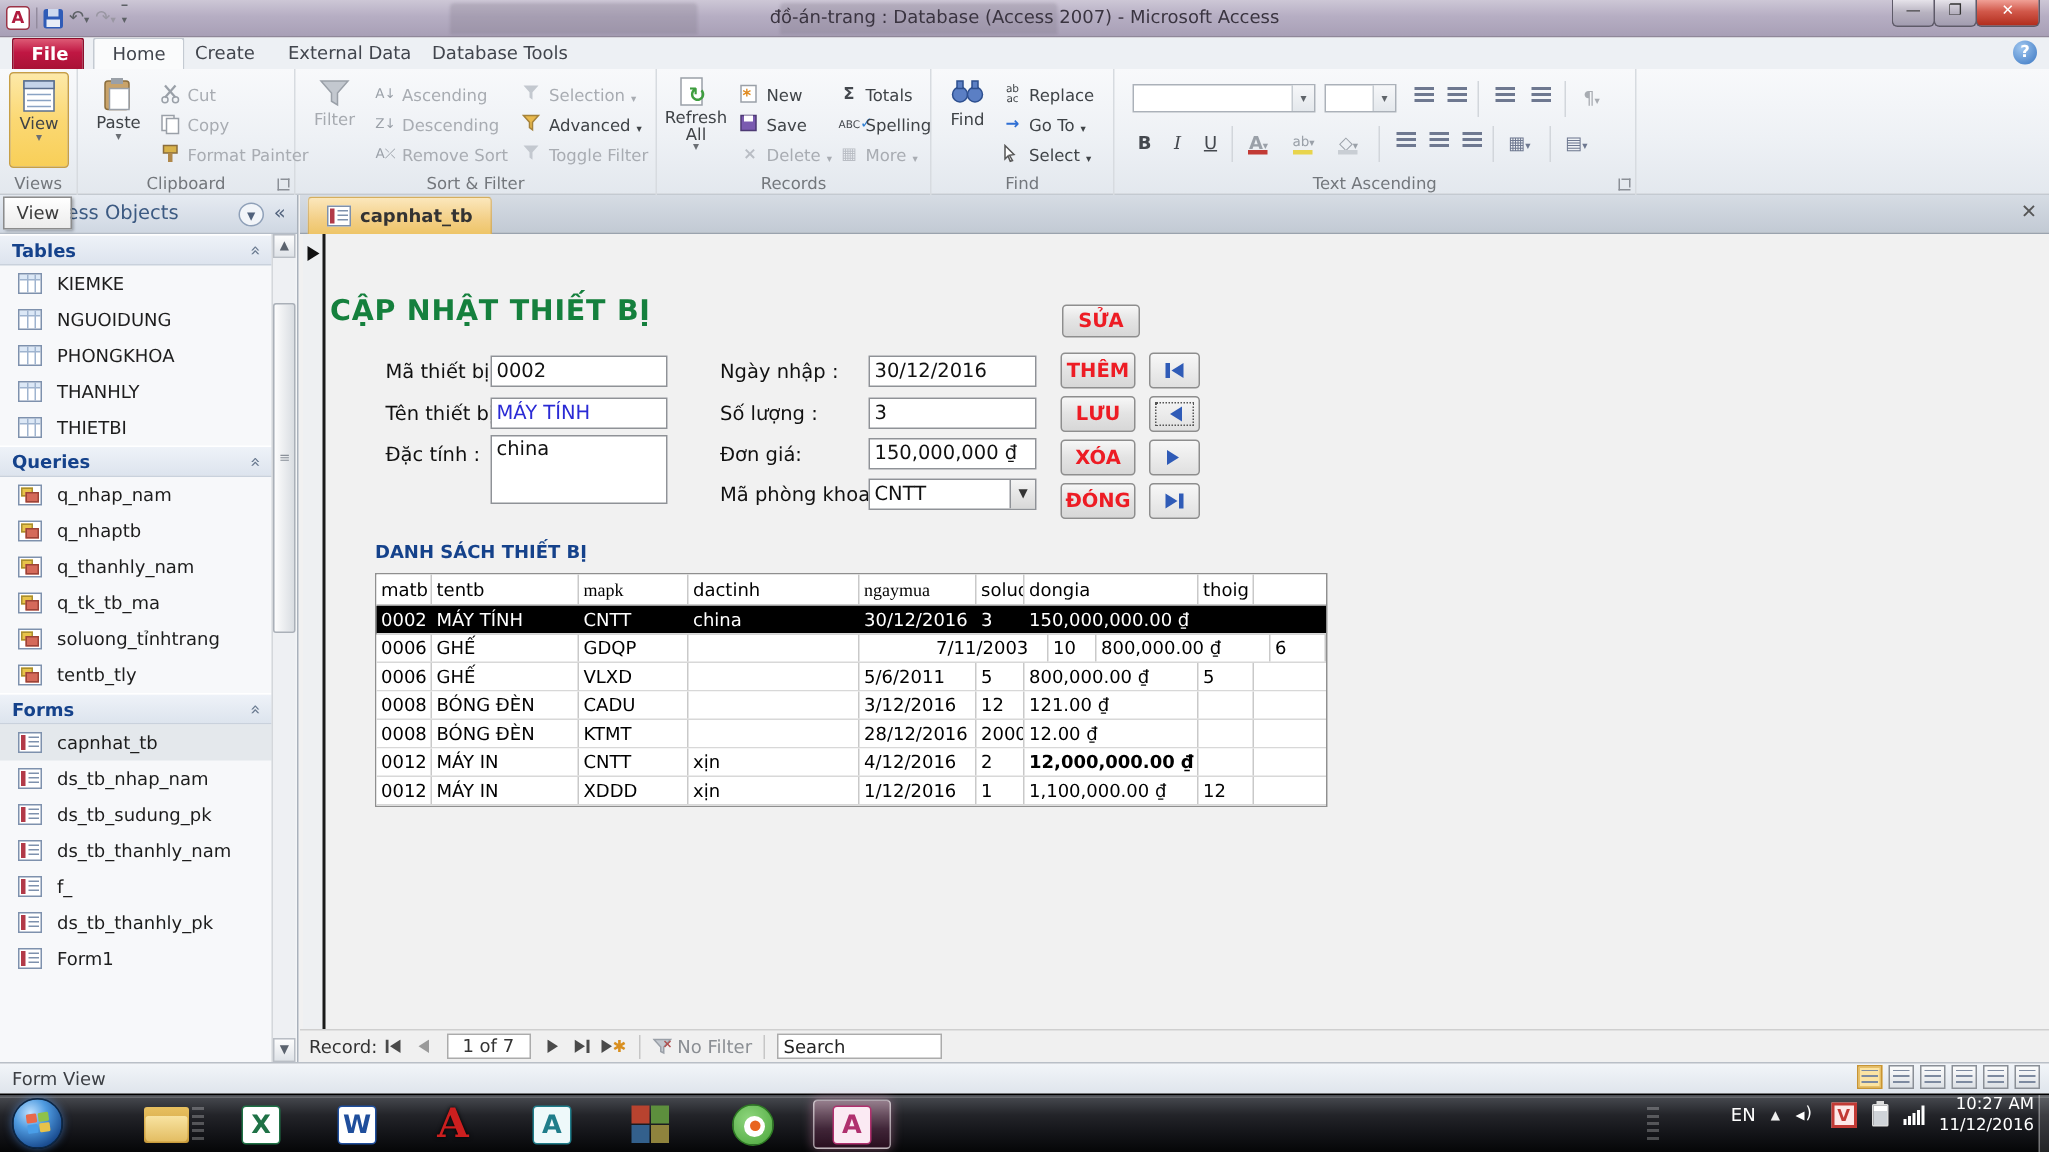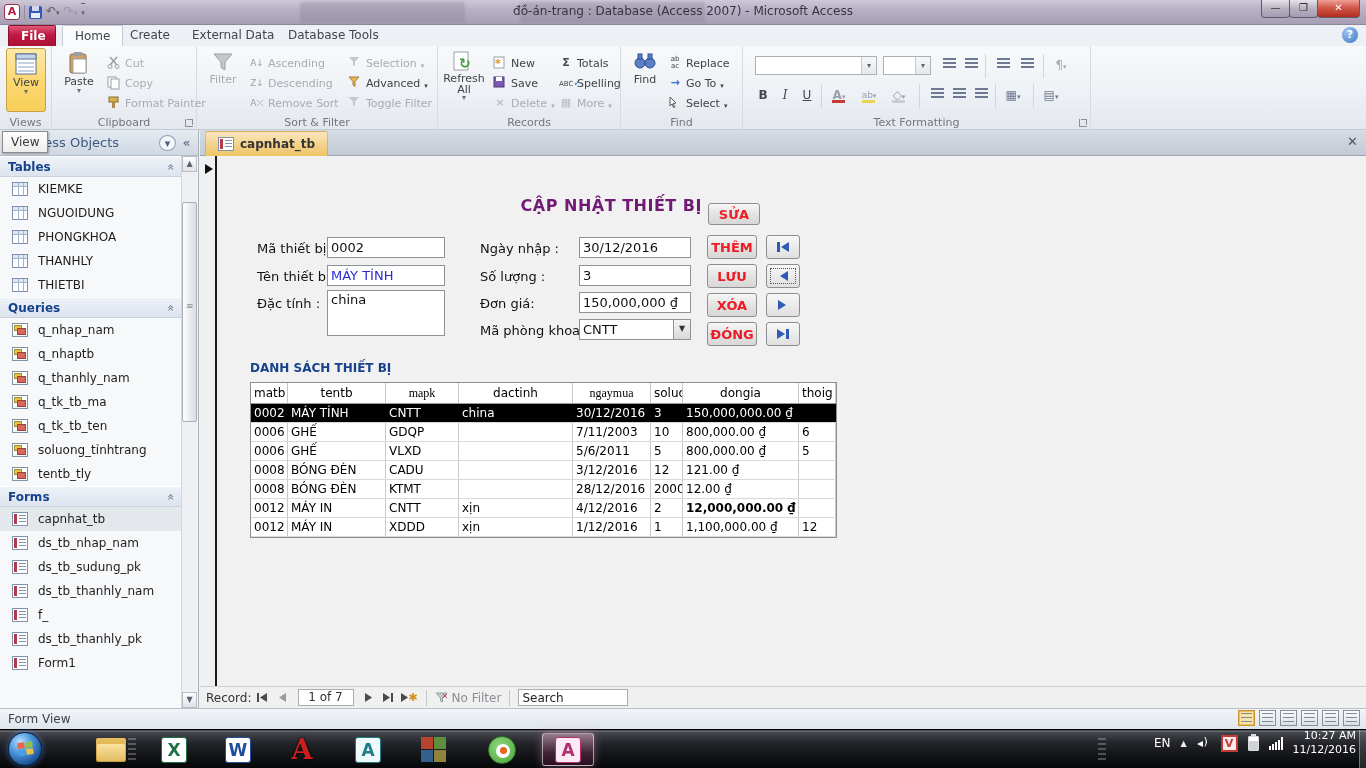--- a/index.html
+++ b/index.html
@@ -85,41 +85,41 @@
   
   #docarea{position:absolute;left:200px;top:130px;width:1166px;height:578px;background:#f1f1f1;}
   #doctabs{position:absolute;left:0;top:0;width:100%;height:26px;background:linear-gradient(180deg,#d6dce4,#c2cad4);border-bottom:1px solid #9aa3ae;}
   .doctab{position:absolute;left:5px;top:1px;height:25px;background:linear-gradient(180deg,#fbe7bc,#f3cf86 60%,#eec568);
     border:1px solid #b9945077;border-bottom:none;border-radius:3px 3px 0 0;display:flex;align-items:center;gap:6px;
     padding:0 12px;font-size:12px;font-weight:bold;color:#333;}
   .tab-close{position:absolute;right:8px;top:4px;font-size:13px;color:#555;}
   #formview{position:absolute;left:2px;top:26px;right:0;bottom:22px;background:#f1f1f1;}
   #recsel{position:absolute;left:0;top:0;width:15px;height:100%;background:#eef0f2;border-right:2px solid #1a1a1a;}
   #recsel .tri{position:absolute;left:3px;top:8px;width:0;height:0;border-left:8px solid #111;border-top:5px solid transparent;border-bottom:5px solid transparent;}
-  .ftitle{position:absolute;left:18px;top:40px;width:482px;text-align:right;font-size:16px;font-weight:bold;color:#701a75;letter-spacing:.5px;}
+  .ftitle{position:absolute;left:18px;top:40px;width:482px;text-align:left;font-size:19px;font-weight:bold;color:#15803d;letter-spacing:.5px;}
   .flabel{position:absolute;font-size:13px;color:#111;}
   .finput{position:absolute;height:21px;background:#fff;border:1px solid #8f9297;font-size:13px;color:#111;line-height:19px;padding:0 3px;overflow:hidden;}
   .finput.blue{color:#2a2ad5;}
   .farea{position:absolute;background:#fff;border:1px solid #8f9297;font-size:13px;color:#111;padding:1px 3px;}
   .fcombo .cddbtn{position:absolute;right:0;top:0;width:17px;height:19px;background:linear-gradient(#f4f4f4,#d8d8d8);
     border-left:1px solid #8f9297;text-align:center;font-size:8px;line-height:18px;color:#333;}
   .formbtn{position:absolute;background:linear-gradient(180deg,#f7f7f7,#e3e3e3 50%,#d7d7d7);border:1px solid #8e8e8e;border-radius:3px;
     font-size:13px;font-weight:bold;color:#ed1c24;text-align:center;display:flex;align-items:center;justify-content:center;}
   .navbtn{position:absolute;background:linear-gradient(180deg,#f7f7f7,#e0e0e0);border:1px solid #8e8e8e;border-radius:3px;
     display:flex;align-items:center;justify-content:center;}
   .navbtn.focus:after{content:"";position:absolute;left:3px;top:3px;right:3px;bottom:3px;border:1px dotted #555;}
   .listtitle{position:absolute;left:48px;top:205px;font-size:12px;font-weight:bold;color:#15428b;}
   
   #equip-table{position:absolute;left:48px;top:226px;border:1px solid #8f8f8f;background:#fff;display:inline-block;}
   .trow{display:flex;height:19px;border-bottom:1px solid #d8d8d8;background:#fff;}
   .trow.thead{height:21px;border-bottom:1px solid #9a9a9a;}
   .trow.sel{background:#000;color:#fff;}
   .trow.sel .tcell{border-right-color:#000;}
   .tcell{height:100%;border-right:1px solid #c9c9c9;padding:1px 3px;font-size:12px;line-height:16px;overflow:hidden;white-space:nowrap;}
-  .thead .tcell{line-height:18px;text-align:center;}
+  .thead .tcell{line-height:18px;}
   
   #recnav{position:absolute;left:0;bottom:0;width:100%;height:22px;background:#f0f0f0;border-top:1px solid #cfcfcf;
     display:flex;align-items:center;font-size:12px;color:#333;gap:2px;padding-left:6px;}
   .rn-btn{width:18px;height:16px;display:flex;align-items:center;justify-content:center;}
   .rn-box{width:56px;height:17px;background:#fff;border:1px solid #ababab;font-size:12px;text-align:center;line-height:15px;margin:0 4px;}
   .rn-sep{width:1px;height:16px;background:#c6c6c6;margin:0 6px;}
   .rn-search{width:110px;height:17px;border:1px solid #ababab;font-size:12px;padding:0 3px;color:#222;background:#fff;}
   .nofilter{display:flex;align-items:center;gap:4px;color:#8a8e93;}
   .star{color:#d98f1f;font-weight:bold;font-size:11px;}
   
@@ -394,21 +394,21 @@
       <div class="fmt-ico" style="left:116px;top:40px;font-size:9px;color:#9aa0a8;">ab<span class="colorbar" style="background:#e8d44d;"></span><span style="font-size:7px;">▾</span></div>
       <div class="fmt-ico" style="left:146px;top:40px;color:#9aa0a8;">◇<span class="colorbar" style="background:#c9ced4;"></span><span style="font-size:7px;">▾</span></div>
       <div class="vsep" style="left:176px;top:38px;"></div>
       <div class="fmt-ico" style="left:184px;top:40px;"><span class="lines3"></span></div>
       <div class="fmt-ico" style="left:206px;top:40px;"><span class="lines3"></span></div>
       <div class="fmt-ico" style="left:228px;top:40px;"><span class="lines3"></span></div>
       <div class="vsep" style="left:252px;top:38px;"></div>
       <div class="fmt-ico" style="left:260px;top:40px;color:#6e7890;">▦<span style="font-size:7px;">▾</span></div>
       <div class="vsep" style="left:290px;top:38px;"></div>
       <div class="fmt-ico" style="left:298px;top:40px;color:#6e7890;">▤<span style="font-size:7px;">▾</span></div>
-      <div class="glabel">Text Formatting</div>
+      <div class="glabel">Text Ascending</div>
       <div class="dlg"></div>
     </div>
   </div>
 
   <div id="navpane">
     <div id="nav-header">ccess Objects</div>
     <div id="nav-tooltip">View</div>
     <div class="nav-hdr-btn" style="right:22px;border:1px solid #8fa0b8;border-radius:50%;background:#f2f5f9;">▾</div>
     <div class="nav-hdr-btn" style="right:3px;font-size:13px;">«</div>
     <div id="nav-body">
@@ -442,24 +442,20 @@
           <span class="obj-icon oi-query"></span>
           <span class="nav-item-l">q_nhaptb</span>
         </div>
         <div class="nav-item">
           <span class="obj-icon oi-query"></span>
           <span class="nav-item-l">q_thanhly_nam</span>
         </div>
         <div class="nav-item">
           <span class="obj-icon oi-query"></span>
           <span class="nav-item-l">q_tk_tb_ma</span>
-        </div>
-        <div class="nav-item">
-          <span class="obj-icon oi-query"></span>
-          <span class="nav-item-l">q_tk_tb_ten</span>
         </div>
         <div class="nav-item">
           <span class="obj-icon oi-query"></span>
           <span class="nav-item-l">soluong_tỉnhtrang</span>
         </div>
         <div class="nav-item">
           <span class="obj-icon oi-query"></span>
           <span class="nav-item-l">tentb_tly</span>
         </div>
         <div class="nav-sec"><span class="nav-sec-t">Forms</span><span class="chev">«</span></div>
@@ -583,21 +579,21 @@
             <div class="tcell" style="width: 78px;">30/12/2016</div>
             <div class="tcell" style="width: 32px;">3</div>
             <div class="tcell" style="width: 116px;">150,000,000.00 ₫</div>
             <div class="tcell" style="width: 37px;"></div>
           </div>
           <div class="trow">
             <div class="tcell" style="width: 37px;">0006</div>
             <div class="tcell" style="width: 98px;">GHẾ</div>
             <div class="tcell" style="width: 73px;">GDQP</div>
             <div class="tcell" style="width: 114px;"></div>
-            <div class="tcell" style="width: 78px;">7/11/2003</div>
+            <div class="tcell" style="width: 78px; margin-left: 48px;">7/11/2003</div>
             <div class="tcell" style="width: 32px;">10</div>
             <div class="tcell" style="width: 116px;">800,000.00 ₫</div>
             <div class="tcell" style="width: 37px;">6</div>
           </div>
           <div class="trow">
             <div class="tcell" style="width: 37px;">0006</div>
             <div class="tcell" style="width: 98px;">GHẾ</div>
             <div class="tcell" style="width: 73px;">VLXD</div>
             <div class="tcell" style="width: 114px;"></div>
             <div class="tcell" style="width: 78px;">5/6/2011</div>

